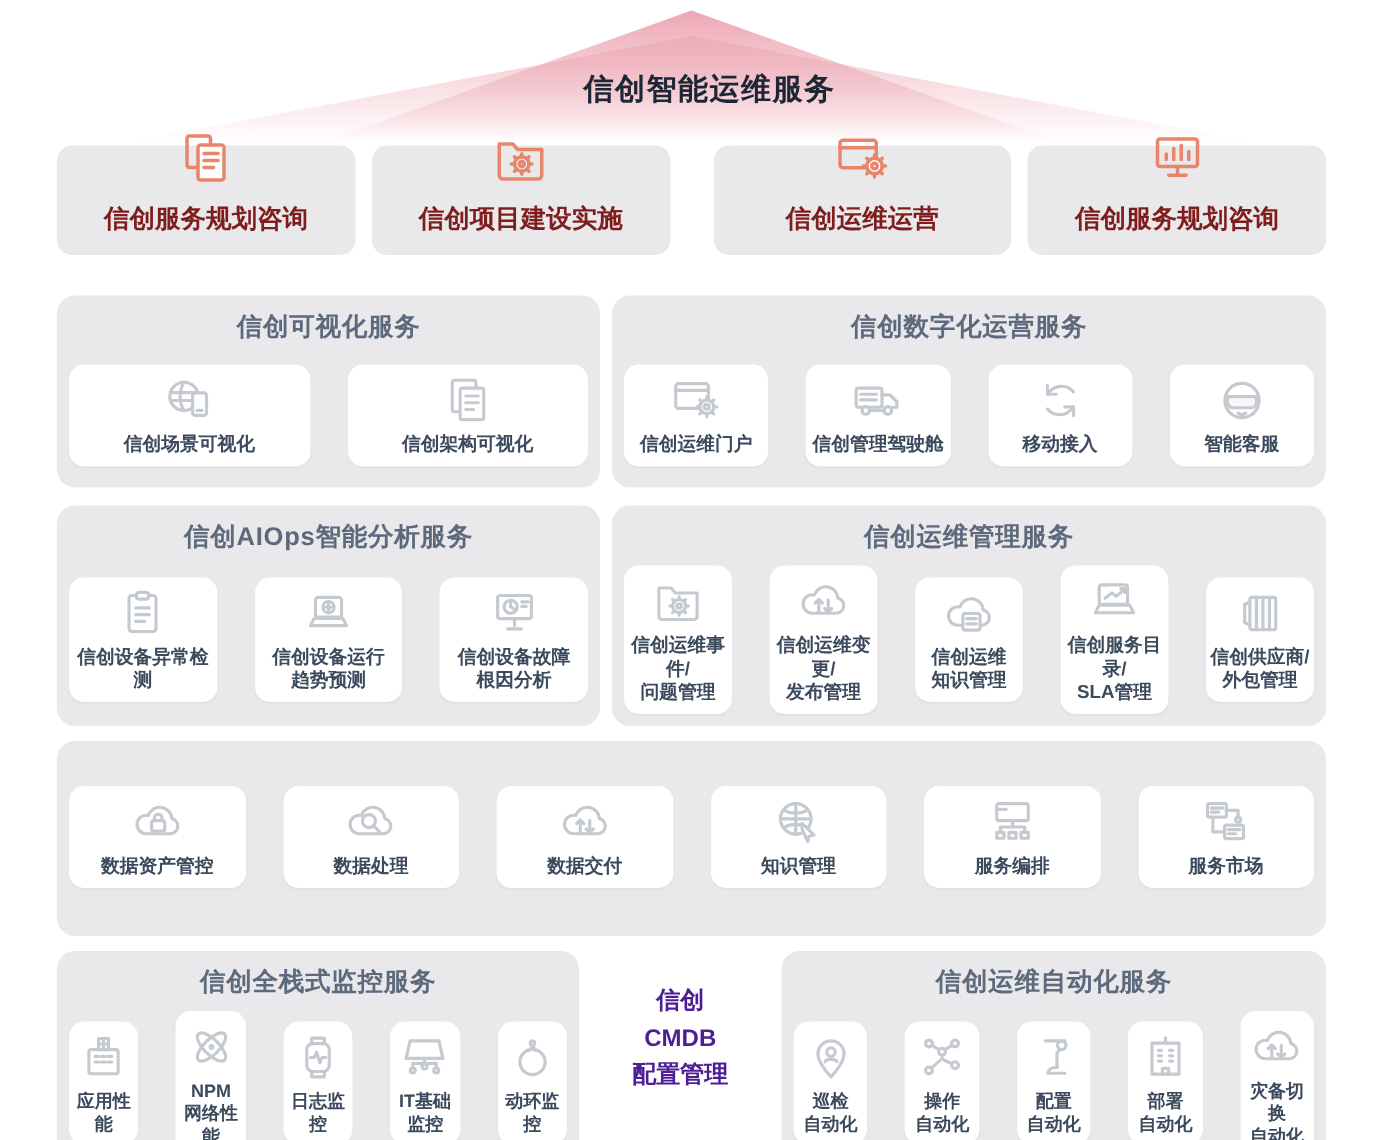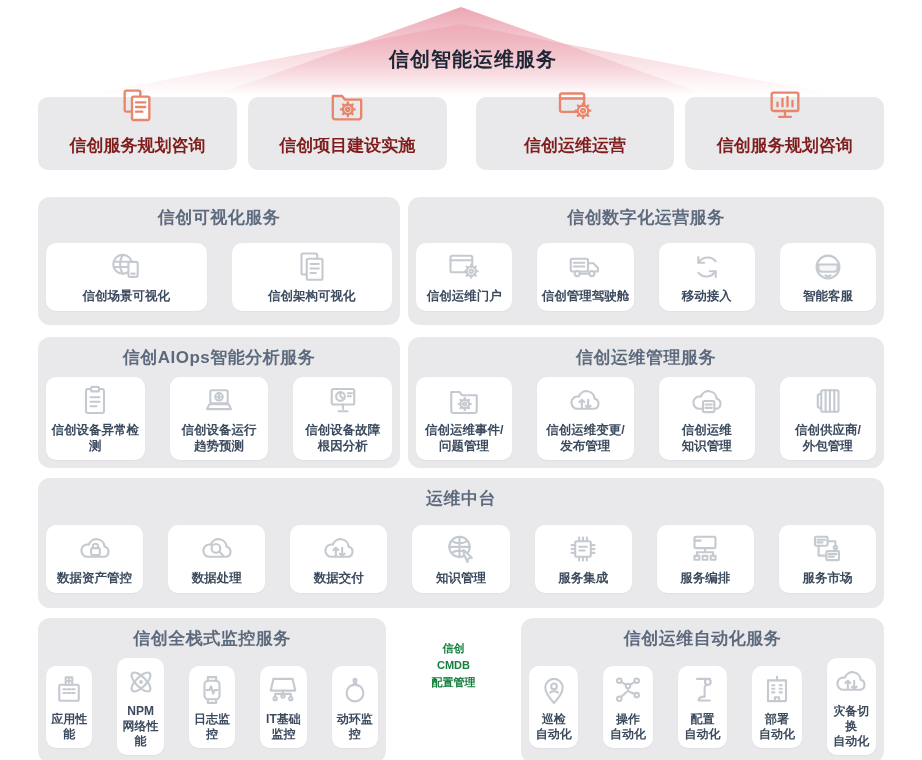--- a/index.html
+++ b/index.html
@@ -68,21 +68,21 @@
   .r4 { min-height:130px; width:100%; }
   .r5 { min-height:133px; }
   .row5 .p-mon  { width:348px; }
   .row5 .p-auto { width:363px; }
   .row5 .card .label { font-size:12px; }
   .cmdb {
     flex:1; display:flex; align-items:flex-start; justify-content:center;
     padding-top:22px;
   }
   .cmdb-text {
-    font-size:11px; font-weight:bold; color:#15803d;
+    font-size:16px; font-weight:bold; color:#4c1d95;
     text-align:center; white-space:pre-line; line-height:1.55;
   }
 </style>
 </head>
 <body>
 
 <div class="wrap">
 
   <svg class="roof" viewBox="0 0 922 95" aria-hidden="true">
     <defs>
@@ -294,35 +294,46 @@
                   <rect x="9.3" y="12" width="7.6" height="7.4" rx="1" fill="#fff"></rect>
                   <path d="M11 14.3h4.2M11 16.6h4.2"></path>
                 </svg>
               </span>
               <span class="label">信创运维
 知识管理</span>
             </div>
             <div class="card">
               <span class="icon">
                 <svg viewBox="0 0 24 24" fill="none" stroke="currentColor" stroke-width="1.4" stroke-linecap="round" stroke-linejoin="round">
+                  <rect x="5.2" y="4.6" width="12.6" height="8.6" rx="1"></rect>
+                  <path d="M3.5 17h17l-1.7-3.4H5.2z"></path>
+                  <path d="M7.8 10.6l3-2.4 2 1.5 3.6-3.2"></path>
+                  <path d="M14.8 6.2h1.8V8"></path>
+                </svg>
+              </span>
+              <span class="label">信创服务目录/
+SLA管理</span>
+            </div>
+            <div class="card">
+              <span class="icon">
+                <svg viewBox="0 0 24 24" fill="none" stroke="currentColor" stroke-width="1.4" stroke-linecap="round" stroke-linejoin="round">
                   <rect x="7.5" y="4.8" width="11.5" height="14.4" rx="1"></rect>
                   <path d="M10.4 4.8v14.4M13.3 4.8v14.4M16.2 4.8v14.4"></path>
                   <path d="M7.5 6.8 5.2 8v8l2.3 1.2"></path>
                 </svg>
               </span>
               <span class="label">信创供应商/
 外包管理</span>
             </div>
           </div>
       </section>
     </div>
 
     <div class="row row4">
       <section class="panel r4">
-        <h2 class="panel-title">运维中台</h2>
         <div class="cards">
             <div class="card">
               <span class="icon">
                 <svg viewBox="0 0 24 24" fill="none" stroke="currentColor" stroke-width="1.4" stroke-linecap="round" stroke-linejoin="round">
                   <path d="M17.8 17.2H7.2a4.1 4.1 0 1 1 .7-8.1 5.4 5.4 0 0 1 10.5 1.4 3.4 3.4 0 0 1-.6 6.7z"></path>
                   <rect x="9.4" y="11.4" width="5.8" height="4.6" rx=".9" fill="#fff"></rect>
                   <path d="M10.6 11.4v-1.2a1.7 1.7 0 0 1 3.4 0v1.2"></path>
                 </svg>
               </span>
               <span class="label">数据资产管控</span>
@@ -349,30 +360,20 @@
             </div>
             <div class="card">
               <span class="icon">
                 <svg viewBox="0 0 24 24" fill="none" stroke="currentColor" stroke-width="1.4" stroke-linecap="round" stroke-linejoin="round">
                   <circle cx="11" cy="10.6" r="6.8"></circle>
                   <path d="M4.2 10.6h13.6M11 3.8v13.6M6 6.8c2.8 1.8 7.2 1.8 10 0M6 14.4c2.8-1.8 7.2-1.8 10 0"></path>
                   <path d="M13.8 12.6l5.4 5.2-2.4.5-.5 2.4-2.5-5.6z" fill="#fff"></path>
                 </svg>
               </span>
               <span class="label">知识管理</span>
-            </div>
-            <div class="card">
-              <span class="icon">
-                <svg viewBox="0 0 24 24" fill="none" stroke="currentColor" stroke-width="1.4" stroke-linecap="round" stroke-linejoin="round">
-                  <rect x="6.8" y="6.8" width="10.4" height="10.4" rx="1"></rect>
-                  <path d="M9.5 10.5h5M9.5 13h3.6"></path>
-                  <path d="M9.4 6.8V4.4M12 6.8V4.4M14.6 6.8V4.4M9.4 19.6v-2.4M12 19.6v-2.4M14.6 19.6v-2.4M6.8 9.4H4.4M6.8 12H4.4M6.8 14.6H4.4M19.6 9.4h-2.4M19.6 12h-2.4M19.6 14.6h-2.4"></path>
-                </svg>
-              </span>
-              <span class="label">服务集成</span>
             </div>
             <div class="card">
               <span class="icon">
                 <svg viewBox="0 0 24 24" fill="none" stroke="currentColor" stroke-width="1.4" stroke-linecap="round" stroke-linejoin="round">
                   <rect x="5" y="3.8" width="14" height="7.6" rx="1"></rect>
                   <path d="M5 6.4h4.2"></path>
                   <path d="M12 11.4v2.8M6.6 16.6v-2.4h10.8v2.4"></path>
                   <rect x="5" y="16.6" width="3.2" height="2.6"></rect>
                   <rect x="10.4" y="16.6" width="3.2" height="2.6"></rect>
                   <rect x="15.8" y="16.6" width="3.2" height="2.6"></rect>

